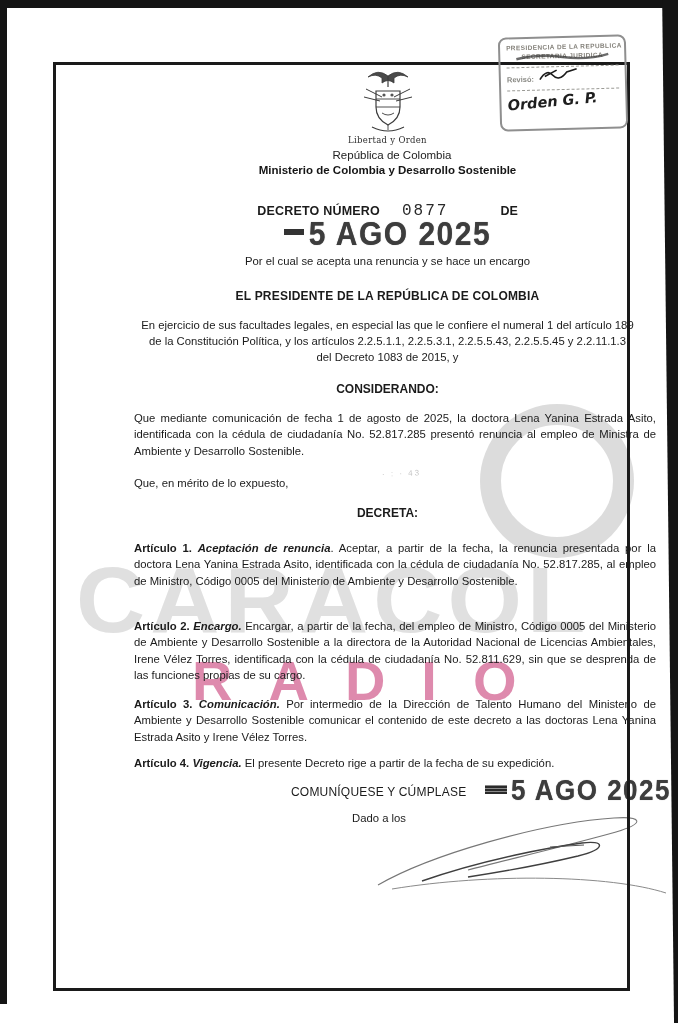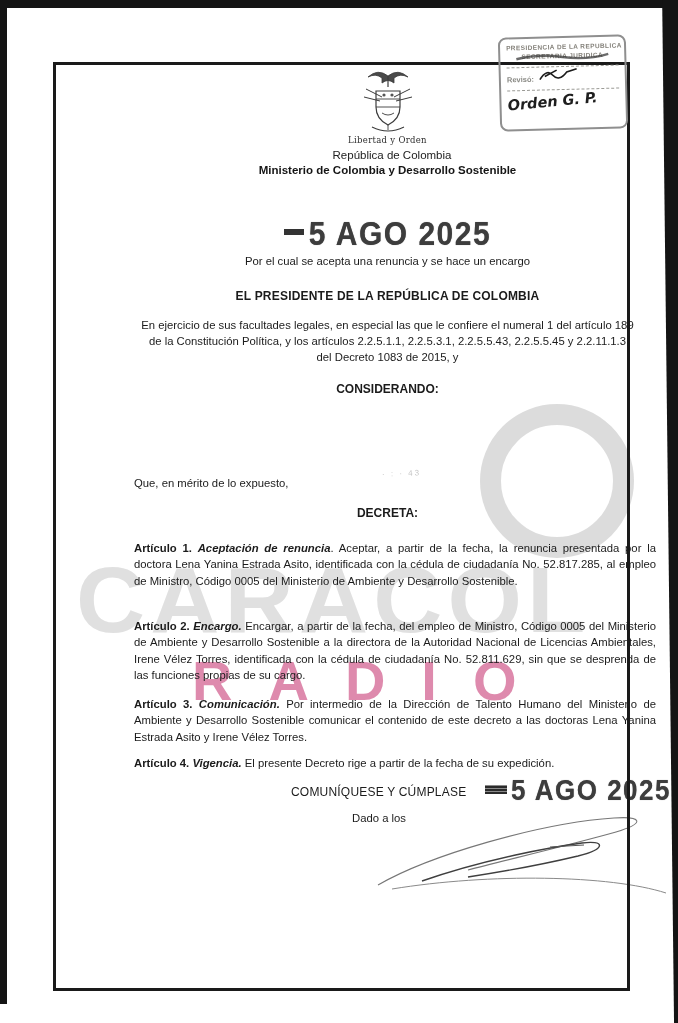--- a/index.html
+++ b/index.html
@@ -132,29 +132,35 @@
         <circle cx="38" cy="28" r="1.6" fill="#555" stroke="none"></circle>
         <path d="M28,46 Q34,50 40,46" stroke-width="0.9"></path>
         <path d="M18,60 Q34,68 50,60" stroke-width="1.1"></path>
         <path d="M34,58 L34,63" stroke-width="0.9"></path>
       </g>
     </svg>
     <div class="abs cx libertad">Libertad y Orden</div>
     <div class="abs cx republica">República de Colombia</div>
     <div class="abs cx ministerio">Ministerio de Colombia y Desarrollo Sostenible</div>
 
+    <div class="abs decreto-row">
+      <span class="decreto-label">DECRETO NÚMERO</span>
+      <span class="decreto-number">0877</span>
+      <span class="decreto-de">DE</span>
+    </div>
     <div class="abs datestamp1">
       <span class="stamp-dash"></span><span class="stamp-date">5 AGO 2025</span>
     </div>
     <div class="abs cx subject">Por el cual se acepta una renuncia y se hace un encargo</div>
 
     <div class="abs cx president heading">EL PRESIDENTE DE LA REPÚBLICA DE COLOMBIA</div>
     <div class="abs powers">En ejercicio de sus facultades legales, en especial las que le confiere el numeral 1 del artículo 189 de la Constitución Política, y los artículos 2.2.5.1.1, 2.2.5.3.1, 2.2.5.5.43, 2.2.5.5.45 y 2.2.11.1.3 del Decreto 1083 de 2015, y</div>
 
     <div class="abs cx considerando heading">CONSIDERANDO:</div>
+    <div class="abs body-p p1">Que mediante comunicación de fecha 1 de agosto de 2025, la doctora Lena Yanina Estrada Asito, identificada con la cédula de ciudadanía No. 52.817.285 presentó renuncia al empleo de Ministra de Ambiente y Desarrollo Sostenible.</div>
     <div class="abs body-p p2">Que, en mérito de lo expuesto,</div>
     <div class="abs pencil">· : · 43</div>
 
     <div class="abs cx decreta heading">DECRETA:</div>
 
     <div class="abs body-p art1">
       <span class="art-lead">Artículo 1. </span><span class="art-title">Aceptación de renuncia</span><span>. Aceptar, a partir de la fecha, la renuncia presentada por la doctora Lena Yanina Estrada Asito, identificada con la cédula de ciudadanía No. 52.817.285, al empleo de Ministro, Código 0005 del Ministerio de Ambiente y Desarrollo Sostenible.</span>
     </div>
     <div class="abs body-p art2">
       <span class="art-lead">Artículo 2. </span><span class="art-title">Encargo.</span><span> Encargar, a partir de la fecha, del empleo de Ministro, Código 0005 del Ministerio de Ambiente y Desarrollo Sostenible a la directora de la Autoridad Nacional de Licencias Ambientales, Irene Vélez Torres, identificada con la cédula de ciudadanía No. 52.811.629, sin que se desprenda de las funciones propias de su cargo.</span>

